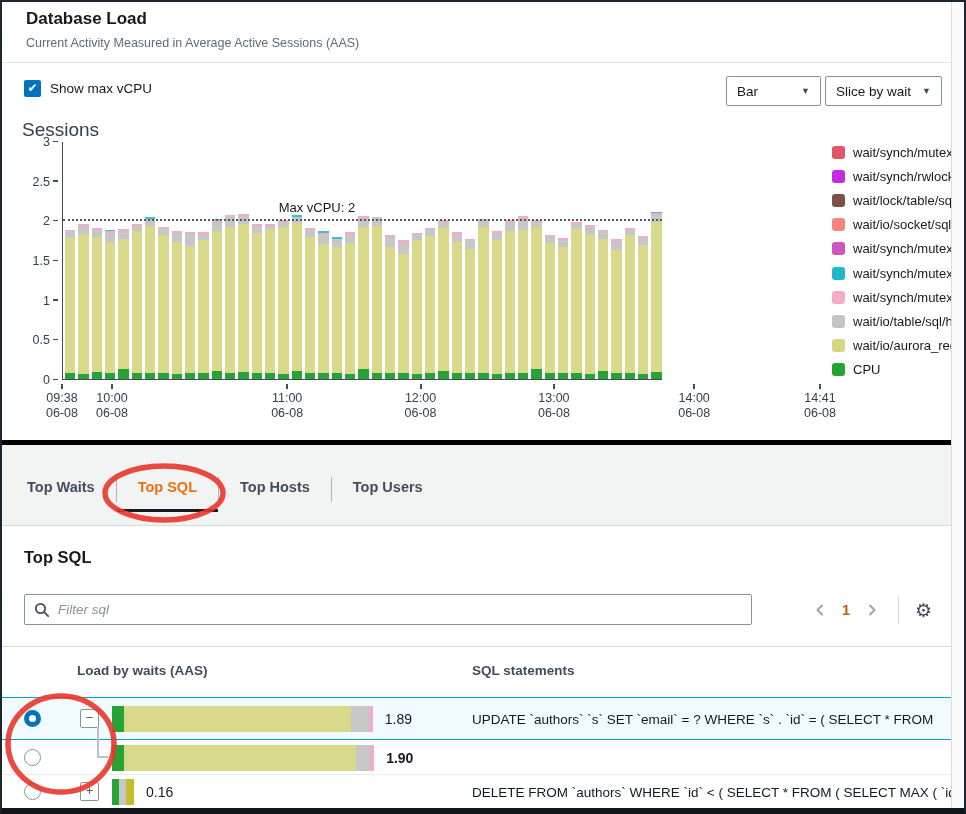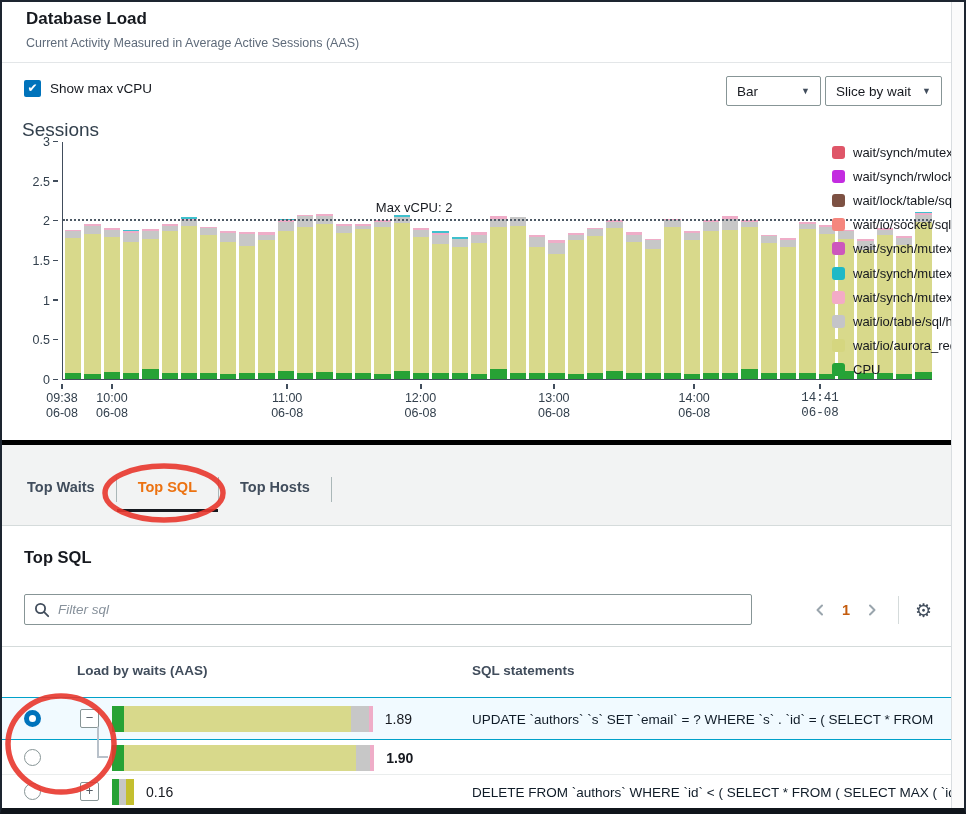--- a/index.html
+++ b/index.html
@@ -21,21 +21,21 @@
   #scopetag .txt { font-size:13px; white-space:nowrap; overflow:hidden; flex:1; }
   #scopetag .x { margin-left:10px; font-size:13px; color:#16191f; cursor:pointer; }
   .dd { top:12px; height:30px; border:1px solid #879596; border-radius:2px; background:#fff; display:flex; align-items:center; justify-content:space-between; padding:0 10px; font-size:13.5px; cursor:pointer; }
   #dd-type { left:724px; width:95px; }
   #dd-slice { left:823px; width:117px; }
   .caret { font-size:9px; color:#414d5c; margin-left:8px; }
 
   
   #chart { left:0; top:114px; width:966px; height:324px; }
   #sessions-lbl { left:20px; top:3px; font-size:19px; color:#33404d; }
-  #plot { left:60px; top:26px; width:870px; height:238px; border-left:1.5px solid #414d5c; border-bottom:1.5px solid #414d5c;text-align:center; }
+  #plot { left:60px; top:26px; width:600px; height:238px; border-left:1.5px solid #414d5c; border-bottom:1.5px solid #414d5c;text-align:center; }
   #bars { position:absolute; left:2px; right:0; top:0; bottom:0; display:flex; align-items:flex-end; gap:3px; }
   .bar { flex:1; display:flex; flex-direction:column-reverse; }
   .seg { width:100%; }
   #vcpu-line { position:absolute; left:0; right:0; bottom:66.55%; border-top:2px dotted #4e5a66; }
   #vcpu-lbl { position:absolute; left:36%; bottom:69%; font-size:13px; color:#16191f; background:transparent; }
   #yaxis { left:0; top:26px; width:56px; height:238px; }
   #yaxis span { position:absolute; right:8px; transform:translateY(50%); font-size:12.5px; color:#33404d; }
   .ytick { position:absolute; right:0; width:5px; height:1.5px; background:#414d5c; }
   #xaxis { left:60px; top:268px; width:758px; height:40px; }
   .xtick { position:absolute; top:0; width:2px; height:5px; background:#414d5c; transform:translateX(-50%); }
@@ -438,21 +438,21 @@
         <div class="xlab" style="left: 64.9%;">
           <div>13:00</div>
           <div>06-08</div>
         </div>
         <i class="xtick" style="left: 83.4%;"></i>
         <div class="xlab" style="left: 83.4%;">
           <div>14:00</div>
           <div>06-08</div>
         </div>
         <i class="xtick" style="left: 100%;"></i>
-        <div class="xlab" style="left: 100%; font-family: Liberation Mono, monospace;">
+        <div class="xlab" style="left: 100%;">
           <div>14:41</div>
           <div>06-08</div>
         </div>
       </div>
     <div id="legend" class="abs">
         <div class="leg-item">
           <span class="leg-sw" style="background: rgb(223, 86, 104);"></span>
           <span class="leg-tx">wait/synch/mutex/sql/</span>
         </div>
         <div class="leg-item">
@@ -495,20 +495,21 @@
   </div>
 
   <div id="tabsbar" class="abs">
     <div id="tabs">
         <div class="tab">Top Waits</div>
         <div class="tab-sep"></div>
         <div class="tab active">Top SQL</div>
         <div class="tab-sep"></div>
         <div class="tab">Top Hosts</div>
         <div class="tab-sep"></div>
+        <div class="tab">Top Users</div>
       </div>
   </div>
 
   <div id="panel" class="abs">
     <div id="tsql-h" class="abs">Top SQL</div>
 
     <div id="filter" class="abs">
       <svg width="16" height="16" viewBox="0 0 16 16" style="margin-right:8px;flex:0 0 16px;">
         <circle cx="6.5" cy="6.5" r="4.6" fill="none" stroke="#414d5c" stroke-width="1.8"></circle>
         <line x1="10.2" y1="10.2" x2="14.2" y2="14.2" stroke="#414d5c" stroke-width="1.8" stroke-linecap="round"></line>

